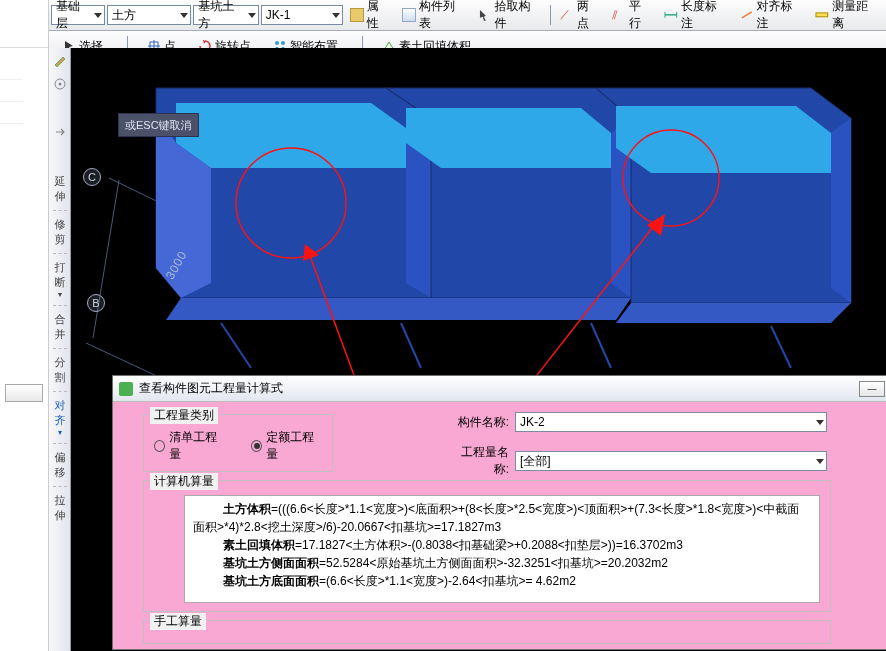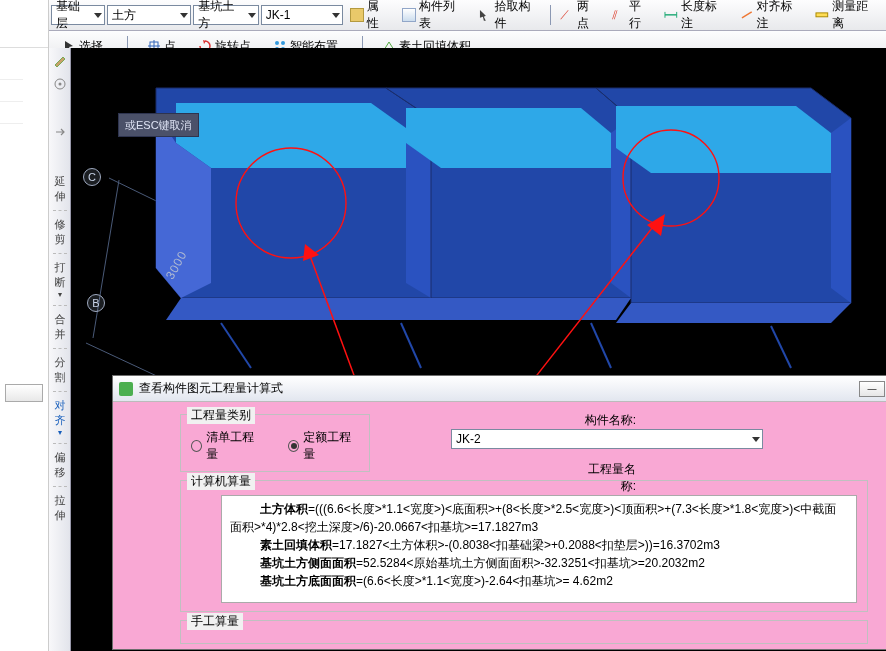--- a/index.html
+++ b/index.html
@@ -26,28 +26,28 @@
 svg.scene { width: 100%; height: 100%; }
 
 .tooltip { position: absolute; left: 118px; top: 113px; background: #4b5169; color: #dfe4f5; border: 1px solid #2e344f; padding: 4px 6px; font-size: 11px; line-height: 1.3;}
 
 .float-panel { position: absolute; left: 112px; top: 375px; width: 850px; height: 275px; background: #f9a8d4; border: 1px solid #6e6e6e; box-shadow: 2px 2px 8px rgba(0,0,0,.4); }
 .fp-title { height: 26px; background: linear-gradient(#fff,#e2e6ef); border-bottom:1px solid #bbb; display:flex; align-items:center; padding:0 6px; gap:6px;}
 .fp-title .title-icon { width:14px; height:14px; background:#4caf50; border-radius:2px; }
 .fp-title .title-text { flex:1;}
 .winbtn { width:26px; height:16px; border:1px solid #888; background:linear-gradient(#fff,#e6e6e6); display:flex; align-items:center; justify-content:center; font-size:9px; margin-left:3px; cursor:pointer;}
 .fp-body { padding: 12px 18px 0 30px; }
-.fs { border:1px solid #c0c0c0; position:relative; padding:14px 10px 8px; display:flex; align-items:flex-start; gap:26px;margin-left:37px;}
+.fs { border:1px solid #c0c0c0; position:relative; padding:14px 10px 8px; display:flex; align-items:flex-start; gap:26px;}
 .fs legend { position:absolute; top:-8px; left:6px; background:#f1f1f1; padding:0 4px; font-size:12px;}
 .radio { display:flex; align-items:center; gap:4px;}
 .radio .r-circle { width:12px; height:12px; border-radius:50%; border:1px solid #555; display:flex; align-items:center; justify-content:center;}
 .radio.checked .r-circle::after { content:""; width:6px; height:6px; border-radius:50%; background:#333;}
 .combo { display:flex; align-items:center; background:#fff; border:1px solid #7a8aa0; height:20px; padding:0 2px 0 4px; cursor:pointer;}
 .combo .dd-arrow { width:0; height:0; border-left:4px solid transparent; border-right:4px solid transparent; border-top:5px solid #333; margin-left:4px;}
-.row { display:flex; align-items:center; margin-bottom:6px;flex-direction:column;}
+.row { display:flex; align-items:center; gap:6px; margin-bottom:6px;}
 .calc-box { background:#fff; border:1px solid #aaa; width:100%; height:108px; padding:4px 8px; overflow:auto; font-size:12px; line-height:1.5; font-family:"SimSun",monospace;}
 .calc-box .bold { font-weight:bold;}
 .fs2 { margin-top:8px;padding-left:40px; }
 .right-form { position:absolute; top:10px; left:338px; display:flex; flex-direction:column; gap:6px;}
 .right-form .row label { width:58px; text-align:right;}
 
 
 .side-labels { position:absolute; left:50px; top:170px; width:20px; display:flex; flex-direction:column; align-items:center; font-size:11px; }
 .side-labels .lbl { display:flex; flex-direction:column; align-items:center; padding:4px 0; color:#444; cursor:pointer;}
 .side-labels .lbl.blue { color:#155dbb;}

